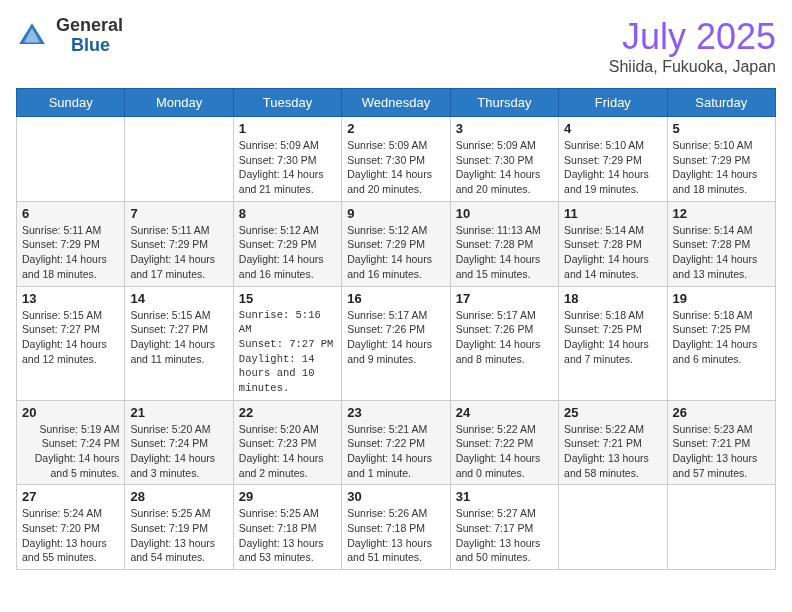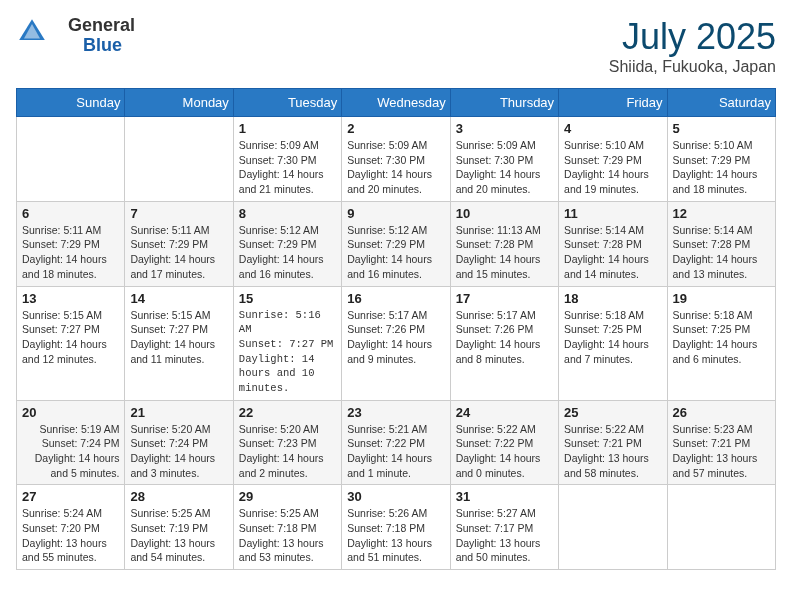--- a/index.html
+++ b/index.html
@@ -11,22 +11,22 @@
       padding: 16px;
     }
     .header-row {
       display: flex;
       justify-content: space-between;
       align-items: flex-start;
       margin-bottom: 12px;
     }
     .logo {
       display: flex;
-      align-items: flex-start;
-      gap: 20px;
+      align-items: center;
+      gap: 8px;
     }
     .logo-text {
       display: flex;
       flex-direction: column;
       line-height: 1.1;
     }
     .logo-general {
       font-size: 18px;
       font-weight: bold;
       color: #333;
@@ -39,38 +39,38 @@
     }
     .logo-icon {
       width: 32px;
       height: 32px;
     }
     .title-block {
       text-align: right;
     }
     .month-title {
       font-size: 36px;
-      color: #0c4a6e;
+      color: #8b5cf6;
       font-weight: normal;
     }
     .location-title {
       font-size: 16px;
       color: #444;
     }
     .calendar {
       width: 100%;
       border-collapse: collapse;
       border: 1px solid #ccc;
     }
     .calendar th {
       background-color: #2979c4;
       color: #fff;
       font-size: 13px;
       padding: 6px 4px;
-      text-align: right;
+      text-align: center;
       border: 1px solid #1a5fa8;
       font-weight: normal;
     }
     .calendar td {
       vertical-align: top;
       border: 1px solid #ccc;
       padding: 4px 5px;
       width: 107px;
       min-height: 80px;
       background: #fff;

